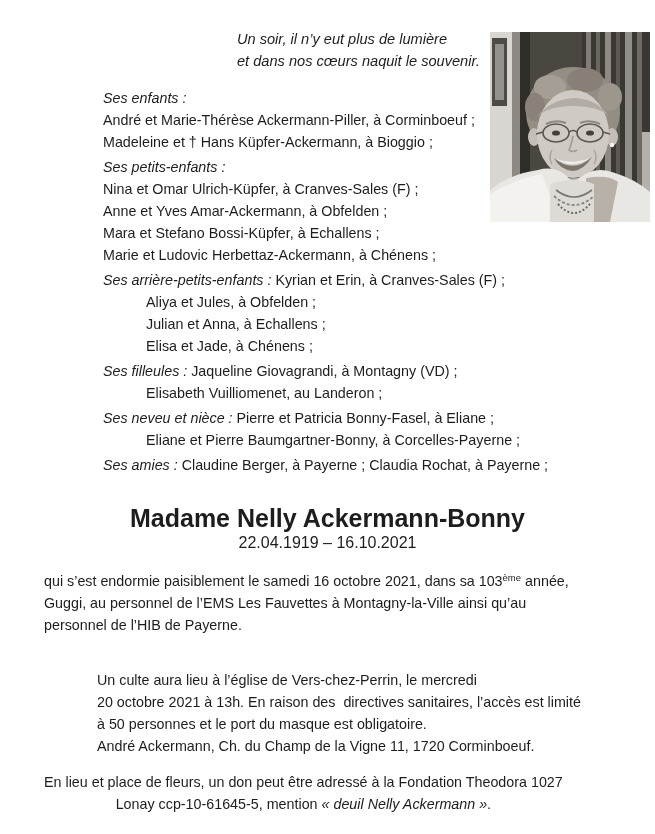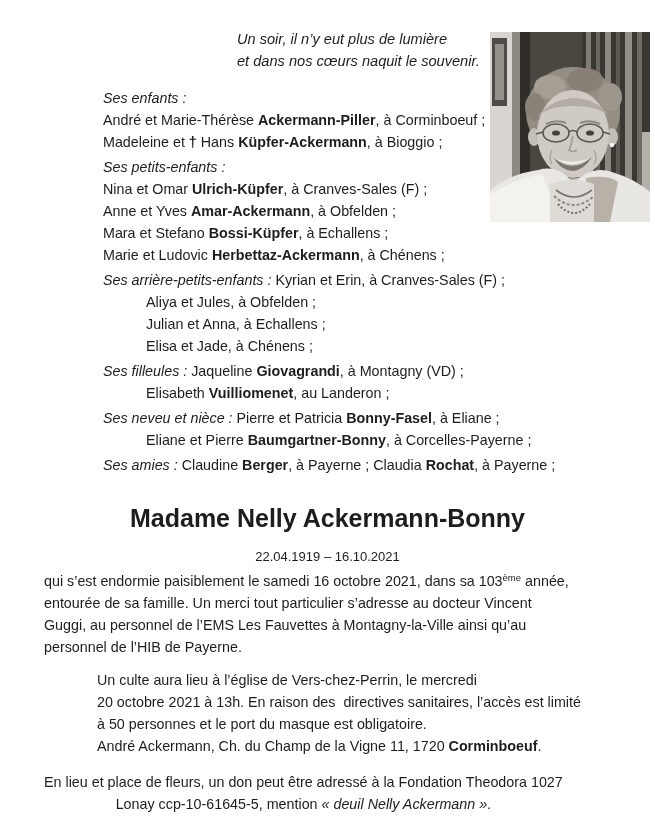--- a/index.html
+++ b/index.html
@@ -7,40 +7,40 @@
     position:relative;
     width:655px;height:834px;
     background:#ffffff;
     color:#1d1d1d;
     font-family:"Liberation Sans", sans-serif;
     font-size:14.3px;
     overflow:hidden;
   }
   .line{white-space:pre;line-height:22px;}
   .line.indent{margin-left:43px;}
-  .seg-b{font-weight:700;}
+  .seg-b{font-weight:400;}
   .seg-i{font-style:italic;}
   .seg-sup{font-size:9.5px;vertical-align:4.5px;}
   .quote{
     position:absolute;left:237px;top:29px;
     font-style:italic;font-size:14.6px;
   }
   .quote .line{line-height:21.5px;}
   .photo{
     position:absolute;left:490px;top:32px;width:160px;height:190px;
   }
   .photo svg{display:block;}
   .family{position:absolute;left:55px;top:87px;margin-left:48px;}
   .family .group{margin-top:3px;}
   .family .group:first-child{margin-top:0;}
   .title-block{
     position:absolute;left:0;top:506px;width:655px;text-align:center;
   }
   .name{font-size:25px;font-weight:700;line-height:24px;}
-  .dates{font-size:13px;line-height:22px;margin-top:16px;text-align:center;}
+  .dates{font-size:16px;line-height:22px;margin-top:2px;text-align:center;}
   .para{position:absolute;}
   .para-death{left:44px;top:567px;}
   .para-service{left:97px;top:669px;}
   .para-donation{left:44px;top:771px;text-align:center;}
 </style>
 </head>
 <body>
 
 <div class="page">
 
@@ -132,21 +132,20 @@
       </div>
     </div>
 
   <div class="title-block">
     <div class="name">Madame Nelly Ackermann-Bonny</div>
     <div class="dates">22.04.1919 – 16.10.2021</div>
   </div>
 
   <div class="para para-death">
       <div class="line"><span>qui s’est endormie paisiblement le samedi 16 octobre 2021, dans sa 103</span><span class="seg-sup">ème</span><span> année,</span></div>
-      <div class="line"><span>entourée de sa famille. Un merci tout particulier s’adresse au docteur Vincent</span></div>
       <div class="line"><span>Guggi, au personnel de l’EMS Les Fauvettes à Montagny-la-Ville ainsi qu’au</span></div>
       <div class="line"><span>personnel de l’HIB de Payerne.</span></div>
     </div>
   <div class="para para-service">
       <div class="line"><span>Un culte aura lieu à l’église de Vers-chez-Perrin, le mercredi</span></div>
       <div class="line"><span>20 octobre 2021 à 13h. En raison des  directives sanitaires, l’accès est limité</span></div>
       <div class="line"><span>à 50 personnes et le port du masque est obligatoire.</span></div>
       <div class="line"><span>André Ackermann, Ch. du Champ de la Vigne 11, 1720 </span><span class="seg-b">Corminboeuf</span><span>.</span></div>
     </div>
   <div class="para para-donation">

